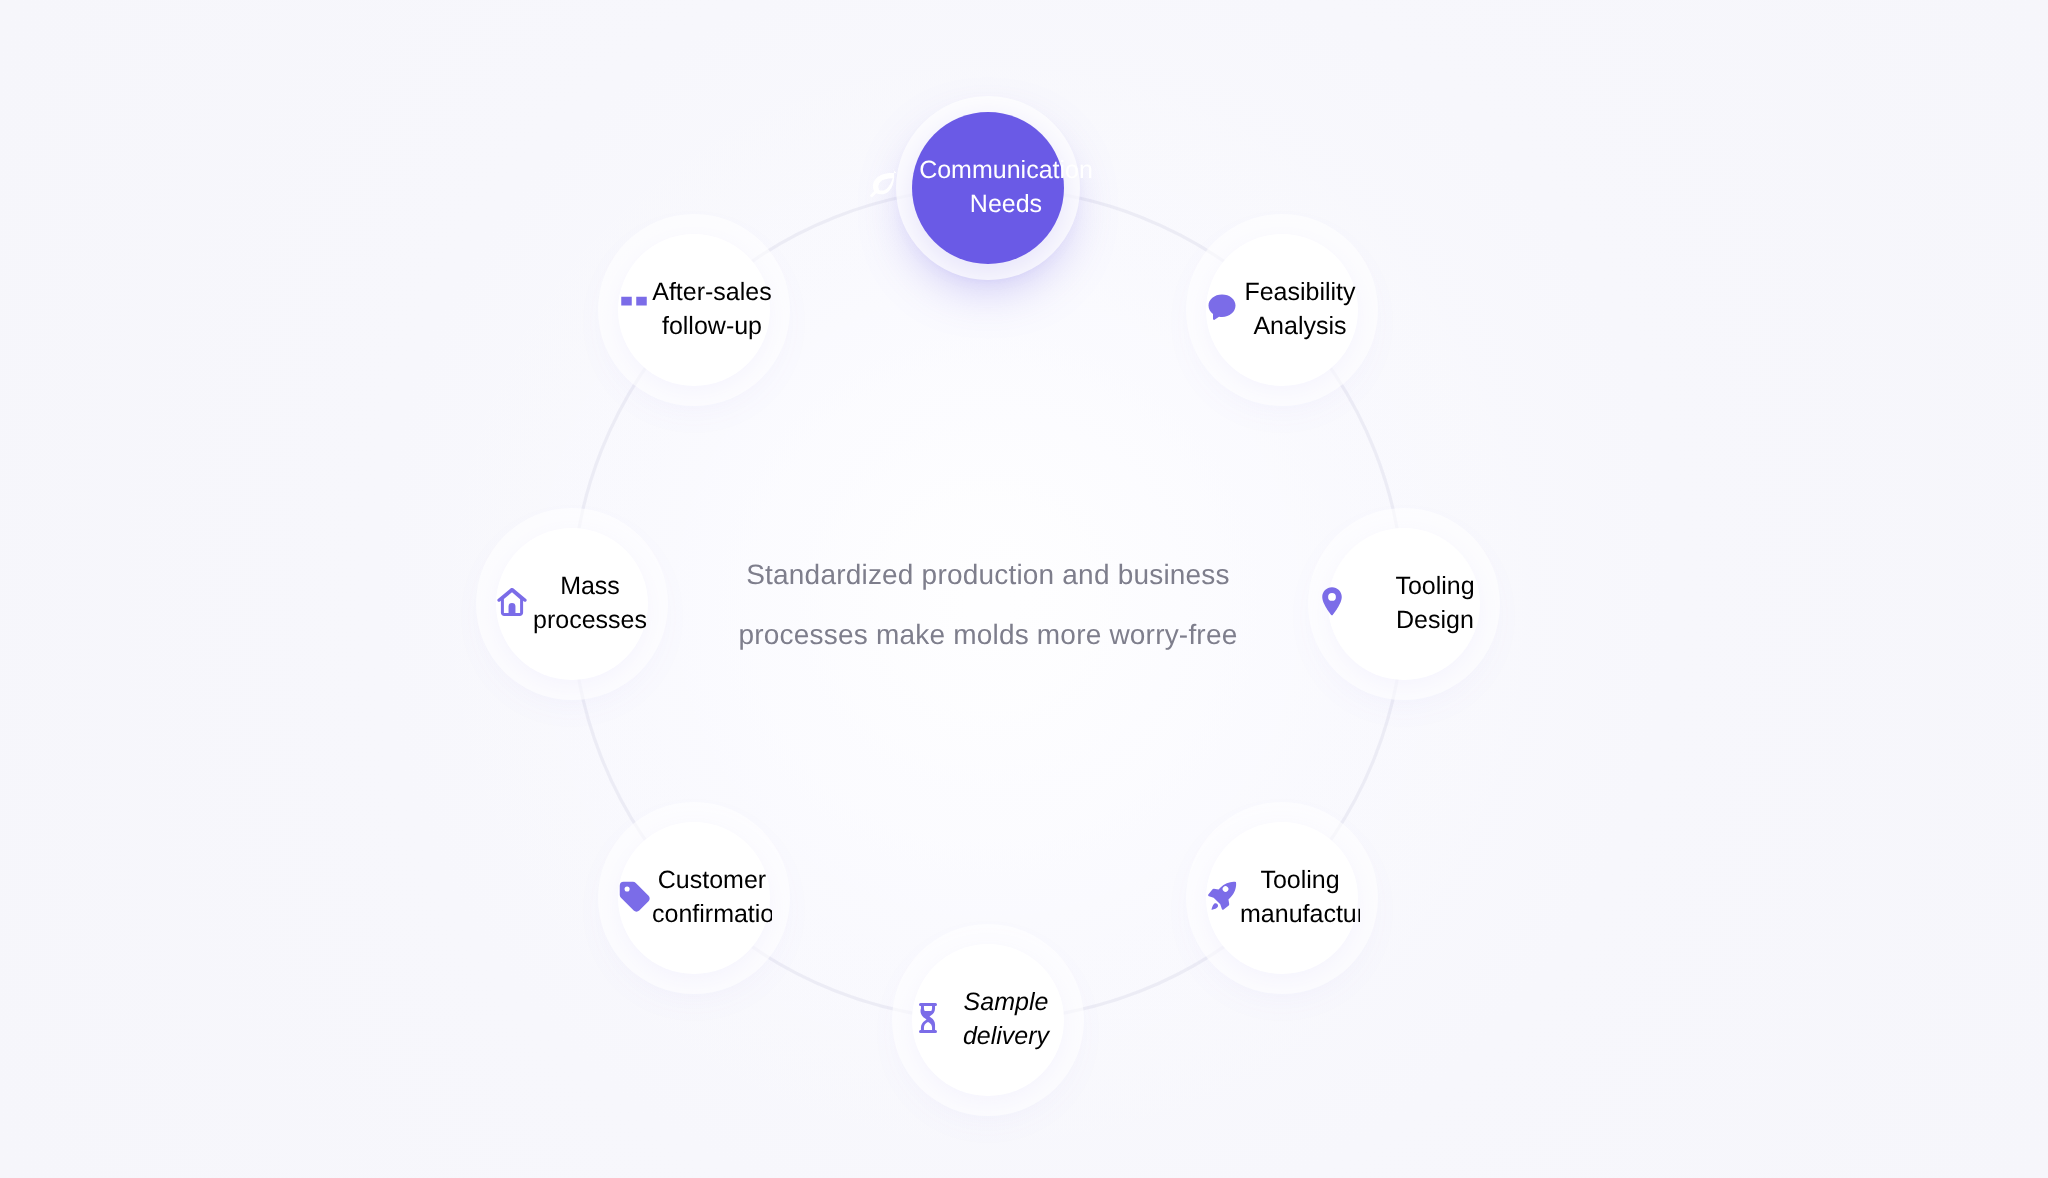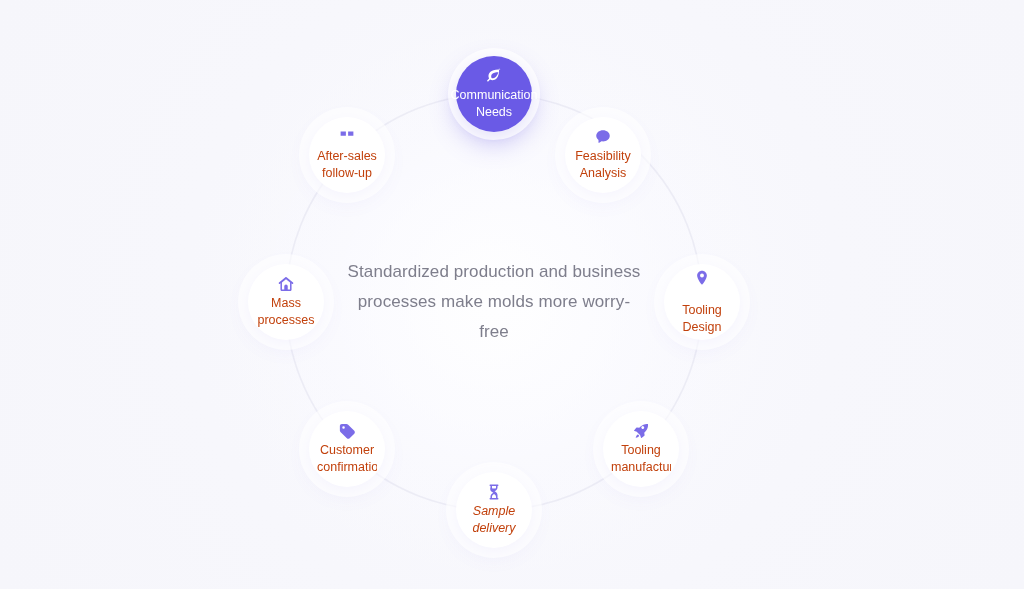--- a/index.html
+++ b/index.html
@@ -50,35 +50,35 @@
 
   
   #center-text {
     position: absolute;
     left: 494px;
     top: 302px;
     transform: translate(-50%, -50%);
     width: 300px;
     text-align: center;
     color: #7e7e8c;
-    font-size: 17px;
+    font-size: 14px;
     line-height: 30px;
     letter-spacing: 0.1px;
     white-space: pre-line;
   }
 
   
   .node {
     position: absolute;
     width: 76px;
     height: 76px;
     border-radius: 50%;
     transform: translate(-50%, -50%);
     display: flex;
-    flex-direction: column;
+    flex-direction: row;
     align-items: center;
     justify-content: center;
     box-sizing: border-box;
     cursor: pointer;
   }
 
   .node.plain {
     background: #ffffff;
     box-shadow:
       0 0 0 10px rgba(255,255,255,0.62),
@@ -108,21 +108,21 @@
     font-size: 12.5px;
     line-height: 17px;
     text-align: center;
     width: 104px;          
     white-space: normal;
     word-break: normal;
     overflow: hidden;
     max-height: 51px;
     flex: 0 0 auto;
   }
-  .node.plain .node-label { color: #c2410c; }
+  .node.plain .node-label { color: #000000; }
   .node.active .node-label { color: #ffffff; }
 
   
   .node-label.narrow { width: 60px; }
 </style>
 </head>
 <body>
 
 <div id="stage">
 
@@ -135,21 +135,21 @@
   <div id="center-text">Standardized production and business
 processes make molds more worry-free</div>
 
   <div id="nodes-layer">
       <div class="node active" style="left: 494px; top: 94px;">
         <svg class="node-icon" viewBox="0 0 24 24" xmlns="http://www.w3.org/2000/svg">
           <path d="M20.5 3.5c-6.2-.5-11 .7-13.6 3.3C4.5 9.2 4 12.6 5.4 15.4L3.2 17.6a1 1 0 101.4 1.4l2.2-2.2c2.8 1.4 6.2.9 8.6-1.5 2.6-2.6 3.8-7.4 3.3-13.6a.9.9 0 00-.8-.8zM8.6 14.1c-.7-1.6-.4-3.5.9-4.8 1.5-1.5 4.4-2.4 8.3-2.4-1 3.2-2.4 5.4-4 6.9-1.4 1.3-3.4 1.6-5.2.9z"></path>
         </svg>
         <div class="node-label ">Communication Needs</div>
       </div>
-      <div class="node plain" style="left: 603px; top: 155px;">
+      <div class="node plain" style="left: 641px; top: 155px;">
         <svg class="node-icon" viewBox="0 0 24 24" xmlns="http://www.w3.org/2000/svg">
           <path d="M12 3C6.9 3 3 6.3 3 10.4c0 2.2 1.1 4.2 3 5.6v3.3c0 .5.6.8 1 .5l3-2c.6.1 1.3.2 2 .2 5.1 0 9-3.3 9-7.6S17.1 3 12 3z"></path>
         </svg>
         <div class="node-label narrow">Feasibility Analysis</div>
       </div>
       <div class="node plain" style="left: 702px; top: 302px; gap: 13px;">
         <svg class="node-icon" viewBox="0 0 24 24" xmlns="http://www.w3.org/2000/svg">
           <path d="M12 2.2c-3.6 0-6.5 2.9-6.5 6.5 0 4.6 5.7 11.6 6 11.9.3.3.7.3 1 0 .3-.3 6-7.3 6-11.9 0-3.6-2.9-6.5-6.5-6.5zm0 9a2.6 2.6 0 110-5.2 2.6 2.6 0 010 5.2z"></path>
         </svg>
         <div class="node-label narrow">Tooling Design</div>

